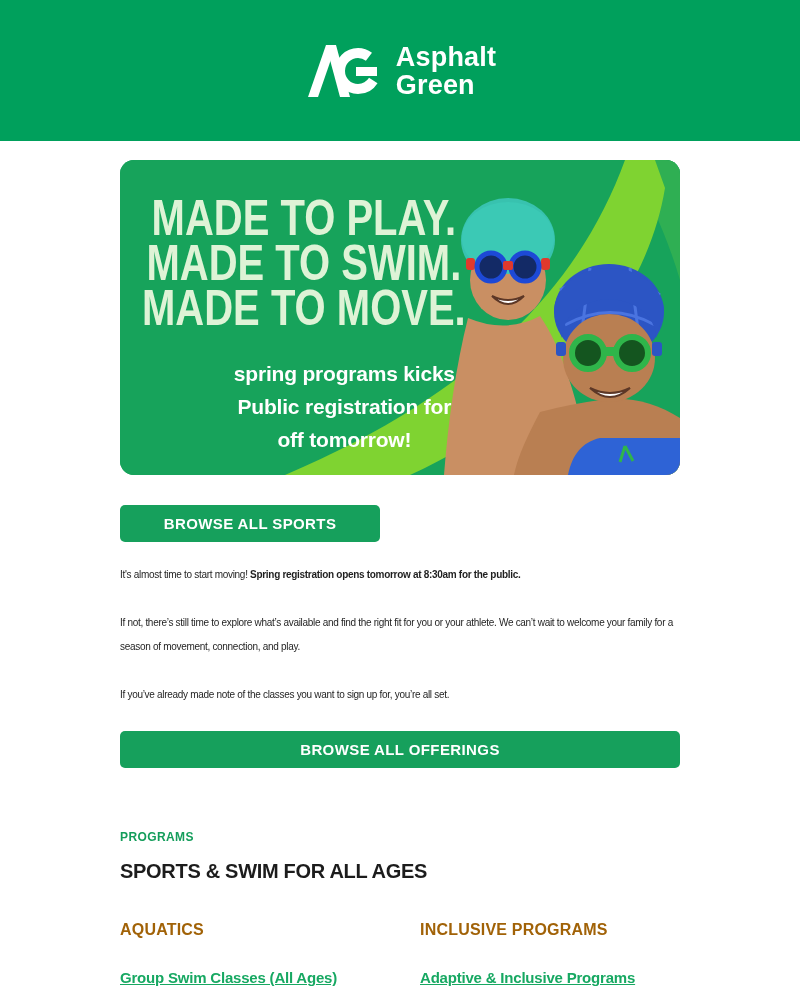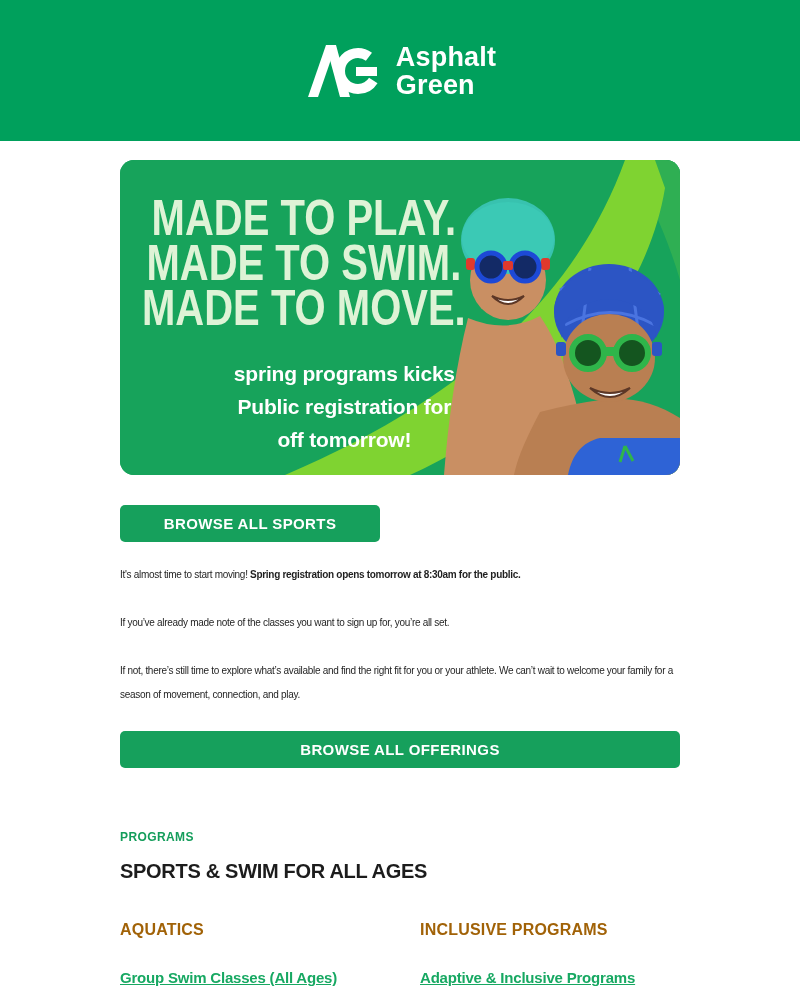--- a/index.html
+++ b/index.html
@@ -121,22 +121,22 @@
       </div>
     </div>
   </div>
 
   <div class="btn-row">
     <button class="btn btn-fill">BROWSE ALL SPORTS</button>
   </div>
 
   <div class="copy">
     <p><span>It's almost time to start moving! </span><b>Spring registration opens tomorrow at 8:30am for the public.</b></p>
+    <p>If not, there’s still time to explore what’s available and find the right fit for you or your athlete. We can’t wait to welcome your family for a season of movement, connection, and play.</p>
     <p>If you’ve already made note of the classes you want to sign up for, you’re all set.</p>
-    <p>If not, there’s still time to explore what’s available and find the right fit for you or your athlete. We can’t wait to welcome your family for a season of movement, connection, and play.</p>
   </div>
 
   <button class="btn btn-wide">BROWSE ALL OFFERINGS</button>
 
   <div class="eyebrow">PROGRAMS</div>
   <div class="section-title">SPORTS &amp; SWIM FOR ALL AGES</div>
 
   <div class="cols">
     <div>
       <div class="col-header">AQUATICS</div>

